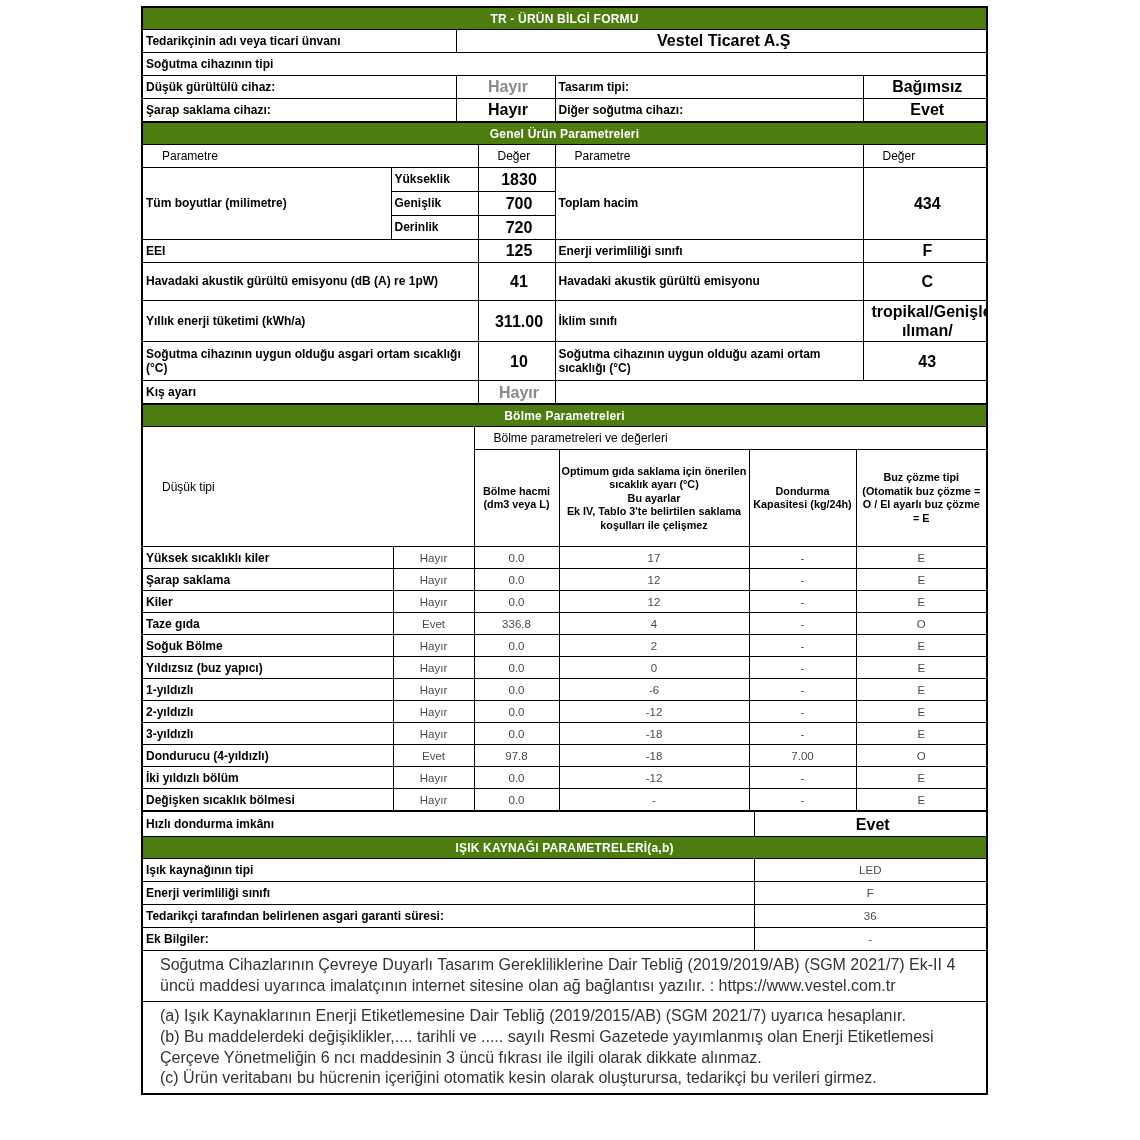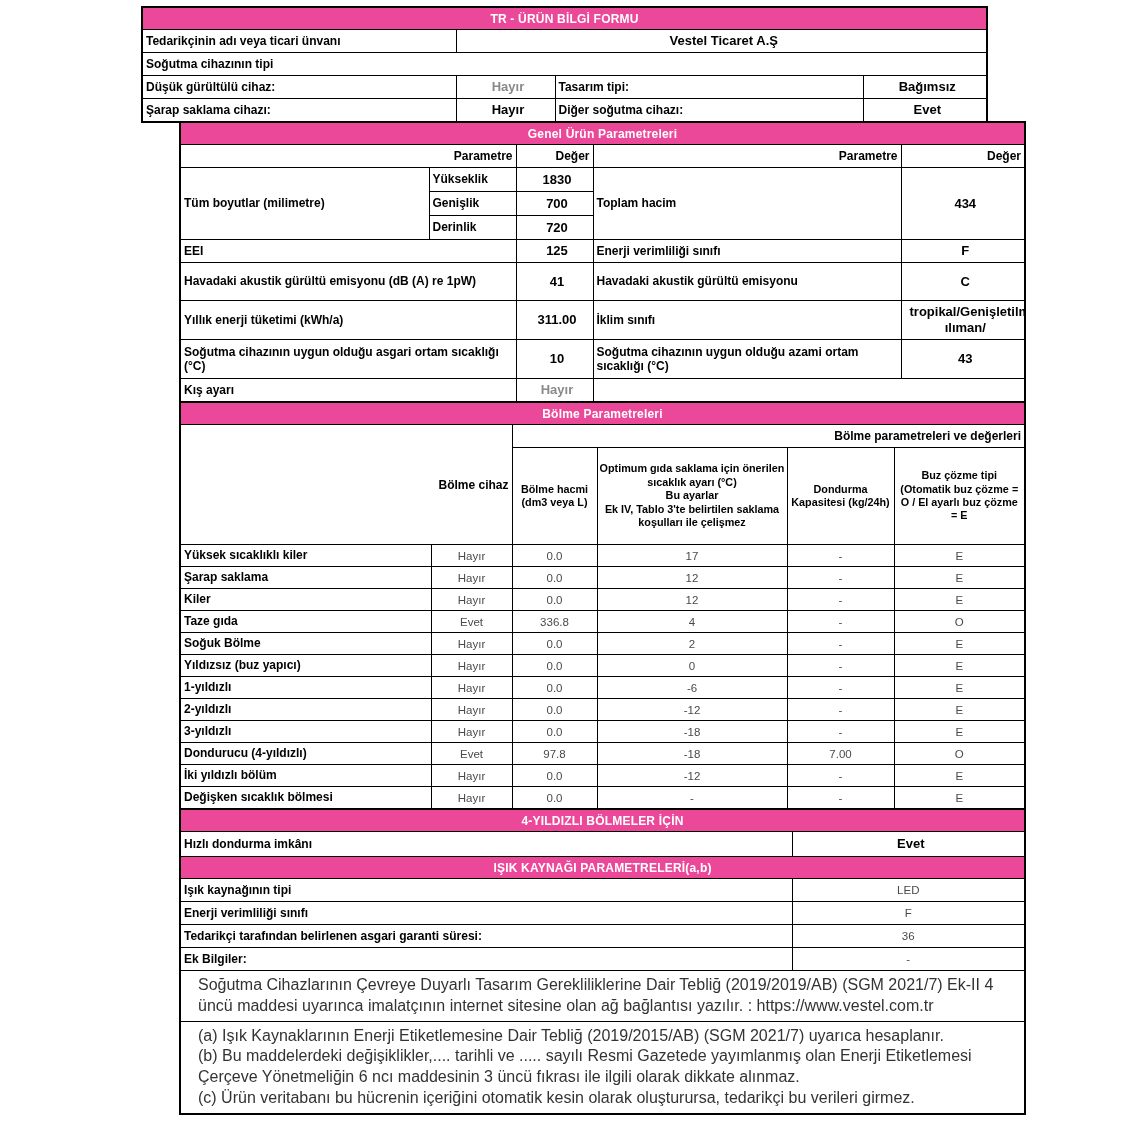--- a/index.html
+++ b/index.html
@@ -16,43 +16,43 @@
     position: relative;
     margin: 6px 0 0 141px;
     width: 845px;
   }
   table.sec {
     border-collapse: collapse;
     table-layout: fixed;
     width: 845px;
     border: 2px solid #000;
   }
-  table.sec + table.sec { margin-top: -2px; margin-left: 38px; }
+  table.sec + table.sec { margin-top: -2px; }
   td, th {
     border: 1px solid #000;
     vertical-align: middle;
     padding: 1px 3px;
     font-size: 11.5px;
     overflow: hidden;
   }
   tr.bar td {
-    background: #ec4899;
+    background: #4d7c0f;
     color: #ffffff;
     font-weight: bold;
     text-align: center;
     font-size: 12px;
     height: 19px;
     letter-spacing: 0.2px;
     border-color: #000;
   }
   .label { font-weight: bold; text-align: left; line-height: 1.2; font-size: 12px; }
-  .val   { text-align: center; font-weight: bold; font-size: 13px; line-height: 1.2; padding-left: 8px; }
+  .val   { text-align: center; font-weight: bold; font-size: 16px; line-height: 1.2; padding-left: 8px; }
   .vdim  { text-align: center; font-weight: normal; color: #4a4a4a; font-size: 11.5px; }
   .gray  { color: #8a8a8a; }
-  .hcell { font-weight: bold; text-align: right; font-size: 12px; padding-left: 19px; }
+  .hcell { font-weight: normal; text-align: left; font-size: 12px; padding-left: 19px; }
   .hsmall{ font-weight: bold; text-align: center; font-size: 10.8px; line-height: 1.25; padding: 3px 2px; }
   .prelines { white-space: pre-line; }
   .note  { font-weight: normal; font-size: 16px; color: #333; line-height: 1.3; padding: 4px 17px; text-align: left; }
   
   .h22 td { height: 20px; }
   .h38 td { height: 36px; }
   .h23 td { height: 21px; }
   .h37 td { height: 35px; }
   .h93 td { height: 90px; }
   .h21 td { height: 19px; }
@@ -170,21 +170,21 @@
         <col style="width:85px">
         <col style="width:190px">
         <col style="width:107px">
         <col style="width:131px">
       </colgroup>
     <tbody>
         <tr class="bar">
       <td colspan="6">Bölme Parametreleri</td>
     </tr>
     <tr class="h22">
-      <td colspan="2" rowspan="2" class="hcell">Bölme cihaz</td>
+      <td colspan="2" rowspan="2" class="hcell">Düşük tipi</td>
       <td colspan="4" class="hcell">Bölme parametreleri ve değerleri</td>
     </tr>
     <tr class="h93">
       <td class="hsmall">Bölme hacmi (dm3 veya L)</td>
       <td class="hsmall prelines">Optimum gıda saklama için önerilen sıcaklık ayarı (°C)
 Bu ayarlar
 Ek IV, Tablo 3'te belirtilen saklama koşulları ile çelişmez</td>
       <td class="hsmall">Dondurma Kapasitesi (kg/24h)</td>
       <td class="hsmall">Buz çözme tipi (Otomatik buz çözme = O / El ayarlı buz çözme = E</td>
     </tr>
@@ -286,23 +286,20 @@
     </tr>
   </tbody>
     </table>
 
   <table class="sec">
     <colgroup>
         <col style="width:612px">
         <col style="width:233px">
       </colgroup>
     <tbody>
-        <tr class="bar">
-      <td colspan="2">4-YILDIZLI BÖLMELER İÇİN</td>
-    </tr>
     <tr class="h24">
       <td class="label">Hızlı dondurma imkânı</td>
       <td class="val">Evet</td>
     </tr>
     <tr class="bar">
       <td colspan="2">IŞIK KAYNAĞI PARAMETRELERİ(a,b)</td>
     </tr>
     <tr class="h22">
       <td class="label">Işık kaynağının tipi</td>
       <td class="vdim">LED</td>

